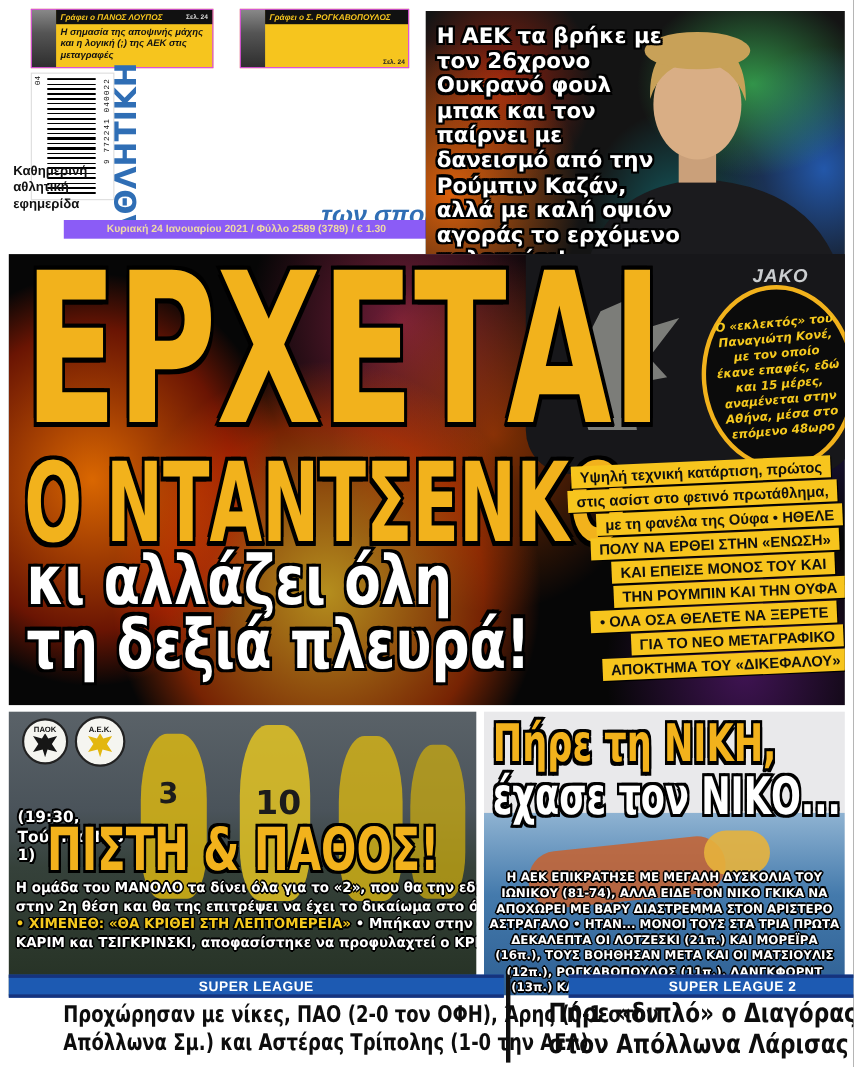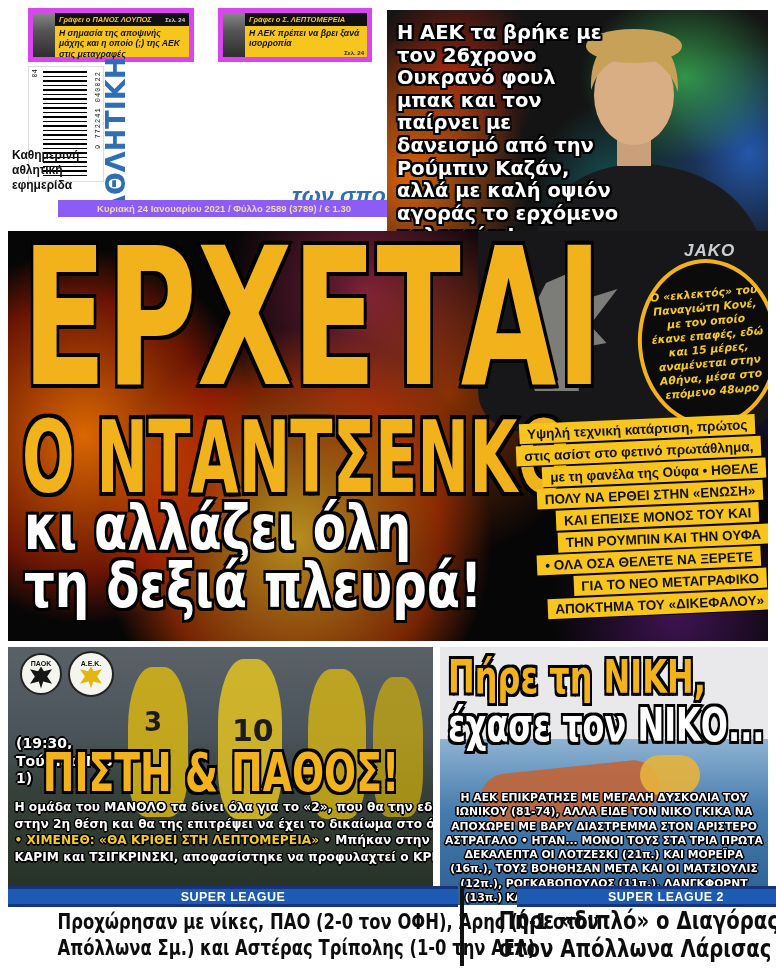--- a/index.html
+++ b/index.html
@@ -3,21 +3,21 @@
 <meta charset="utf-8">
 <style>
   html,body{margin:0;padding:0;background:#777;}
   #page{
     position:relative;width:776px;height:970px;background:#fff;overflow:hidden;
     font-family:"Liberation Sans",sans-serif;margin:0 auto;
   }
   .abs{position:absolute;}
 
   
-  .teaser{display:flex;background:#f6c51e;border:5px solid #d946ef;height:54px;box-sizing:border-box;}
+  .teaser{display:flex;background:#f6c51e;border:1px solid #d946ef;height:54px;box-sizing:border-box;}
   .teaser-photo{width:22px;background:linear-gradient(180deg,#888 0%,#555 40%,#2e2e2e 100%);flex:none;}
   .teaser-right{flex:1;display:flex;flex-direction:column;position:relative;}
   .teaser-head{background:#111;color:#f6c51e;font-size:7.5px;font-weight:bold;font-style:italic;
     display:flex;justify-content:space-between;align-items:center;padding:2px 4px;}
   .teaser-page{color:#ddd;font-size:6px;font-style:normal;}
   .teaser-body{color:#111;font-weight:bold;font-style:italic;font-size:8.6px;line-height:1.2;padding:2px 4px;}
   .teaser-page-br{position:absolute;bottom:1px;right:3px;font-size:6px;font-weight:bold;color:#222;}
 
   
   .barcode{left:28px;top:66px;width:74px;height:114px;background:#fff;border:1px solid #ddd;}
@@ -144,31 +144,30 @@
 
 <div id="page">
 
   <div class="abs teaser" style="left:28px;top:8px;width:166px;">
     <div class="teaser-photo"></div>
     <div class="teaser-right">
       <div class="teaser-head">
         <span>Γράφει ο ΠΑΝΟΣ ΛΟΥΠΟΣ</span>
         <span class="teaser-page">Σελ. 24</span>
       </div>
-      <div class="teaser-body">Η σημασία της αποψινής μάχης και η οποίο (;) της ΑΕΚ στις μεταγραφές</div>
+      <div class="teaser-body">Η σημασία της αποψινής μάχης και η λογική (;) της ΑΕΚ στις μεταγραφές</div>
     </div>
   </div>
 
   <div class="abs teaser" style="left:218px;top:8px;width:154px;">
     <div class="teaser-photo"></div>
     <div class="teaser-right">
       <div class="teaser-head">
-        <span>Γράφει ο Σ. ΛΕΠΤΟΜΕΡΕΙΑ</span>
+        <span>Γράφει ο Σ. ΡΟΓΚΑΒΟΠΟΥΛΟΣ</span>
       </div>
-      <div class="teaser-body">Η ΑΕΚ πρέπει να βρει ξανά ισορροπία</div>
       <div class="teaser-page-br">Σελ. 24</div>
     </div>
   </div>
 
   <div class="abs barcode">
     <div class="topnum">04</div>
     <div class="bars"></div>
     <div class="digits">9 772241 040022</div>
   </div>
   <div class="abs vert-title">ΑΘΛΗΤΙΚΗ</div>

